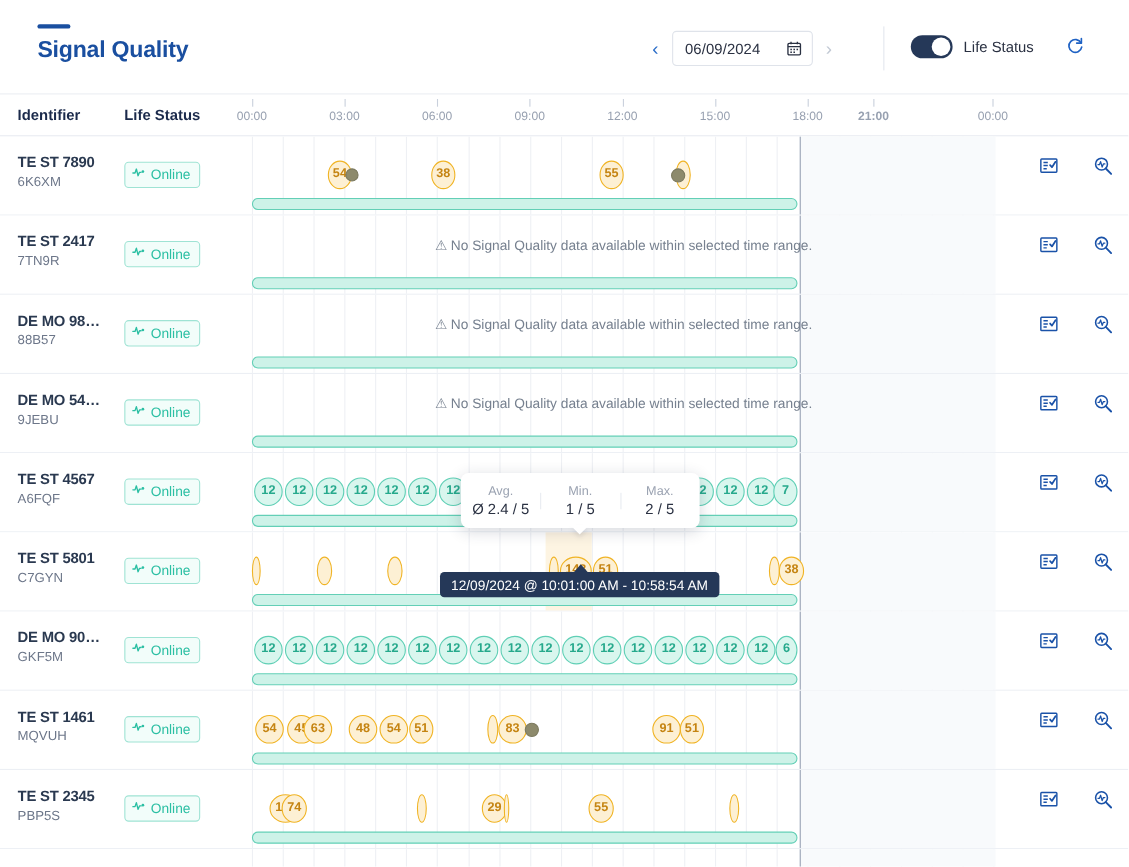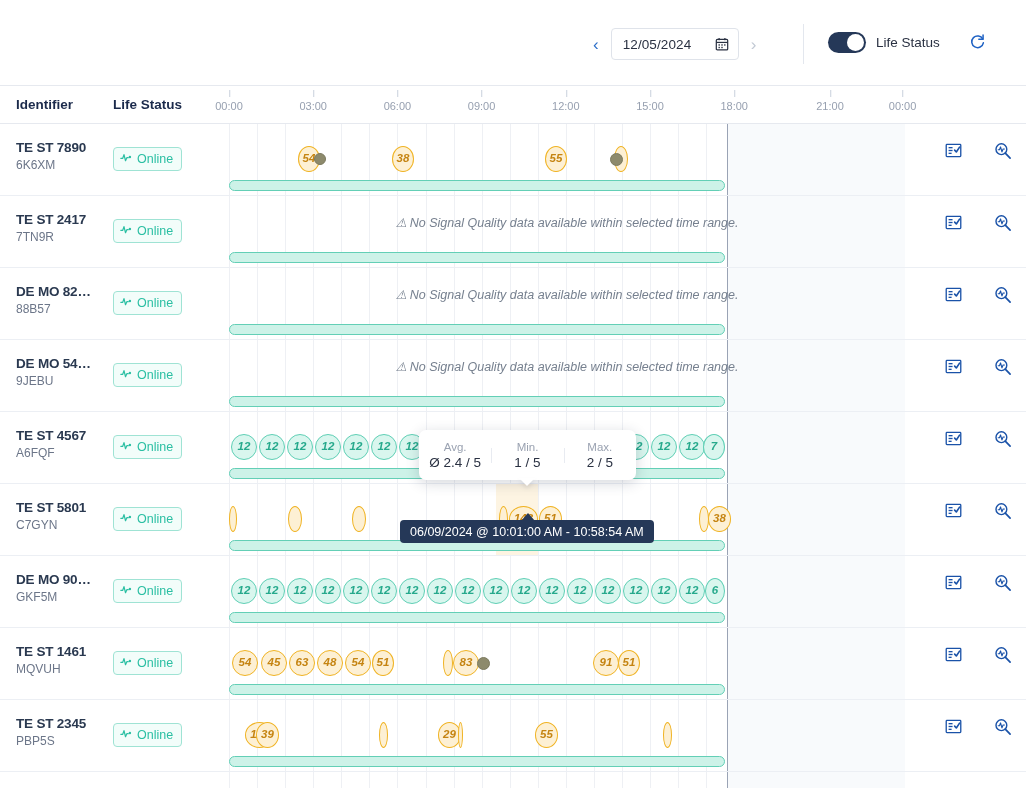--- a/index.html
+++ b/index.html
@@ -77,21 +77,21 @@
   .rid-sub { font-size:12px; color:#6c7689; margin-top:3px; }
 
   .badge {
     position:absolute; left:113px; top:23px;
     height:24px; padding:0 8px 0 6px; border:1px solid #9fe3d4; border-radius:4px;
     background:#f2fdfa; display:inline-flex; align-items:center; gap:4px;
   }
   .badge-txt { font-size:12.5px; color:#2bbfa3; }
 
   
-  .track { position:absolute; left:229px; top:0; width:676px; height:71px;font-style:italic; }
+  .track { position:absolute; left:229px; top:0; width:676px; height:71px; }
   .gridlines { position:absolute; inset:0; }
   .gl { position:absolute; top:0; bottom:0; width:1px; background:#eef0f4; }
   .future-shade { position:absolute; top:0; bottom:0; left:498px; width:178px; background:#f8fafc; }
   .now-line { position:absolute; top:0; bottom:0; left:498px; width:1px; background:#9aa3b5; }
 
   .nodata {
     position:absolute; left:0; right:0; top:19px; text-align:center;
     font-size:12.5px; color:#76808f;
   }
   .nodata .warn { margin-right:3px; }
@@ -146,25 +146,29 @@
   .tip-arrow {
     position:absolute; left:521px; top:513px; width:0;height:0;
     border-left:7px solid transparent; border-right:7px solid transparent;
     border-bottom:8px solid #253858; z-index:41;
   }
 </style>
 </head>
 <body>
 
 <div class="topbar">
+  <div class="title-wrap">
+    <div class="title-rule"></div>
+    <div class="page-title">Signal Quality</div>
+  </div>
 
   <div class="date-ctrl">
     <div class="nav-arrow">‹</div>
     <div class="date-box">
-      <span class="date-text">12/05/2024</span>
+      <span class="date-text">06/09/2024</span>
       <span class="cal-icon">
         <svg width="14" height="14" viewBox="0 0 16 16" fill="none" stroke="#2a3142" stroke-width="1.4">
           <rect x="1.5" y="2.8" width="13" height="12" rx="1.2"></rect>
           <line x1="1.5" y1="6.2" x2="14.5" y2="6.2"></line>
           <line x1="4.7" y1="1.2" x2="4.7" y2="3.6"></line>
           <line x1="11.3" y1="1.2" x2="11.3" y2="3.6"></line>
           <rect x="4" y="8.3" width="1.6" height="1.6" fill="#2a3142" stroke="none"></rect>
           <rect x="7.2" y="8.3" width="1.6" height="1.6" fill="#2a3142" stroke="none"></rect>
           <rect x="10.4" y="8.3" width="1.6" height="1.6" fill="#2a3142" stroke="none"></rect>
           <rect x="4" y="11.2" width="1.6" height="1.6" fill="#2a3142" stroke="none"></rect>
@@ -196,21 +200,21 @@
   <div class="ch-ident">Identifier</div>
   <div class="ch-life">Life Status</div>
   <div class="axis">
       <div class="tick" style="left: 0px;">00:00<span class="tickline"></span></div>
       <div class="tick" style="left: 84.2px;">03:00<span class="tickline"></span></div>
       <div class="tick" style="left: 168.4px;">06:00<span class="tickline"></span></div>
       <div class="tick" style="left: 252.6px;">09:00<span class="tickline"></span></div>
       <div class="tick" style="left: 336.8px;">12:00<span class="tickline"></span></div>
       <div class="tick" style="left: 421px;">15:00<span class="tickline"></span></div>
       <div class="tick" style="left: 505.2px;">18:00<span class="tickline"></span></div>
-      <div class="tick" style="left: 601px;">21:00<span class="tickline"></span></div>
+      <div class="tick" style="left: 565px; font-weight: bold;">21:00<span class="tickline"></span></div>
       <div class="tick" style="left: 673.6px;">00:00<span class="tickline"></span></div>
     </div>
 </div>
 
 <div class="body-area">
     <div class="row">
       <div class="row-ident">
         <div class="rid-name">TE ST 7890</div>
         <div class="rid-sub">6K6XM</div>
       </div>
@@ -331,21 +335,21 @@
           </svg></span>
         <span class="act-icon act-inspect"><svg width="18" height="18" viewBox="0 0 19 19" fill="none" stroke="#1a52a8" stroke-width="1.5">
             <circle cx="7.8" cy="7.6" r="5.7"></circle>
             <line x1="11.9" y1="11.8" x2="17" y2="17" stroke-linecap="round" stroke-width="1.8"></line>
             <polyline points="4.4,8.2 5.8,8.2 6.9,5.2 8.4,10.4 9.6,7.4 11,7.4" stroke-width="1.2" stroke-linecap="round" stroke-linejoin="round"></polyline>
           </svg></span>
       </div>
     </div>
     <div class="row">
       <div class="row-ident">
-        <div class="rid-name">DE MO 82…</div>
+        <div class="rid-name">DE MO 98…</div>
         <div class="rid-sub">88B57</div>
       </div>
       <div class="badge">
         <span><svg width="13" height="13" viewBox="0 0 16 16" fill="none" stroke="#2bbfa3" stroke-width="1.5" stroke-linecap="round" stroke-linejoin="round">
             <polyline points="1,9 3.4,9 4.9,4.5 6.8,12 8.4,8.2 10.2,8.2"></polyline>
             <circle cx="12.2" cy="7.4" r="1.5" fill="#2bbfa3" stroke="none"></circle>
           </svg></span>
         <span class="badge-txt">Online</span>
       </div>
       <div class="track">
@@ -722,21 +726,21 @@
           <div class="gl" style="left: 589.68px;"></div>
           <div class="gl" style="left: 617.76px;"></div>
           <div class="gl" style="left: 645.84px;"></div>
           <div class="gl" style="left: 673.92px;"></div>
         </div>
         <div class="future-shade"></div>
         <div class="now-line"></div>
         <div class="markers">
           <div class="mk amber" style="left: 3px; width: 26px;">54</div>
           <div class="mk amber" style="left: 32px; width: 26px;">45</div>
-          <div class="mk amber" style="left: 60px; width: 26px;">63</div>
+          <div class="mk amber" style="left: 47px; width: 26px;">63</div>
           <div class="mk amber" style="left: 88px; width: 26px;">48</div>
           <div class="mk amber" style="left: 116px; width: 26px;">54</div>
           <div class="mk amber" style="left: 143px; width: 22px;">51</div>
           <div class="mk sliver" style="left: 214px; width: 10px;"></div>
           <div class="mk amber" style="left: 224px; width: 26px;">83</div>
           <div class="mk dot" style="left: 248px; width: 13px; height: 13px; top: 6.5px;"></div>
           <div class="mk amber" style="left: 364px; width: 26px;">91</div>
           <div class="mk amber" style="left: 389px; width: 22px;">51</div>
         </div>
         <div class="healthbar"></div>
@@ -793,21 +797,21 @@
           <div class="gl" style="left: 561.6px;"></div>
           <div class="gl" style="left: 589.68px;"></div>
           <div class="gl" style="left: 617.76px;"></div>
           <div class="gl" style="left: 645.84px;"></div>
           <div class="gl" style="left: 673.92px;"></div>
         </div>
         <div class="future-shade"></div>
         <div class="now-line"></div>
         <div class="markers">
           <div class="mk amber" style="left: 16px; width: 29px;">112</div>
-          <div class="mk amber" style="left: 27px; width: 23px;">39</div>
+          <div class="mk amber" style="left: 27px; width: 23px;">74</div>
           <div class="mk sliver" style="left: 150px; width: 9px;"></div>
           <div class="mk amber" style="left: 209px; width: 23px;">29</div>
           <div class="mk sliver" style="left: 229px; width: 5px;"></div>
           <div class="mk amber" style="left: 306px; width: 23px;">55</div>
           <div class="mk sliver" style="left: 434px; width: 9px;"></div>
         </div>
         <div class="healthbar"></div>
       </div>
       <div class="actions">
         <span class="act-icon act-report"><svg width="17" height="17" viewBox="0 0 18 18" fill="none" stroke="#1a52a8" stroke-width="1.4">
@@ -870,13 +874,13 @@
     <div class="sp-val">1 / 5</div>
   </div>
   <div class="seg">
     <div class="sp-lab">Max.</div>
     <div class="sp-val">2 / 5</div>
   </div>
 </div>
 <div class="stats-arrow"></div>
 
 <div class="tip-arrow"></div>
-<div class="time-tip">06/09/2024 @ 10:01:00 AM - 10:58:54 AM</div>
+<div class="time-tip">12/09/2024 @ 10:01:00 AM - 10:58:54 AM</div>
 
 </body></html>

